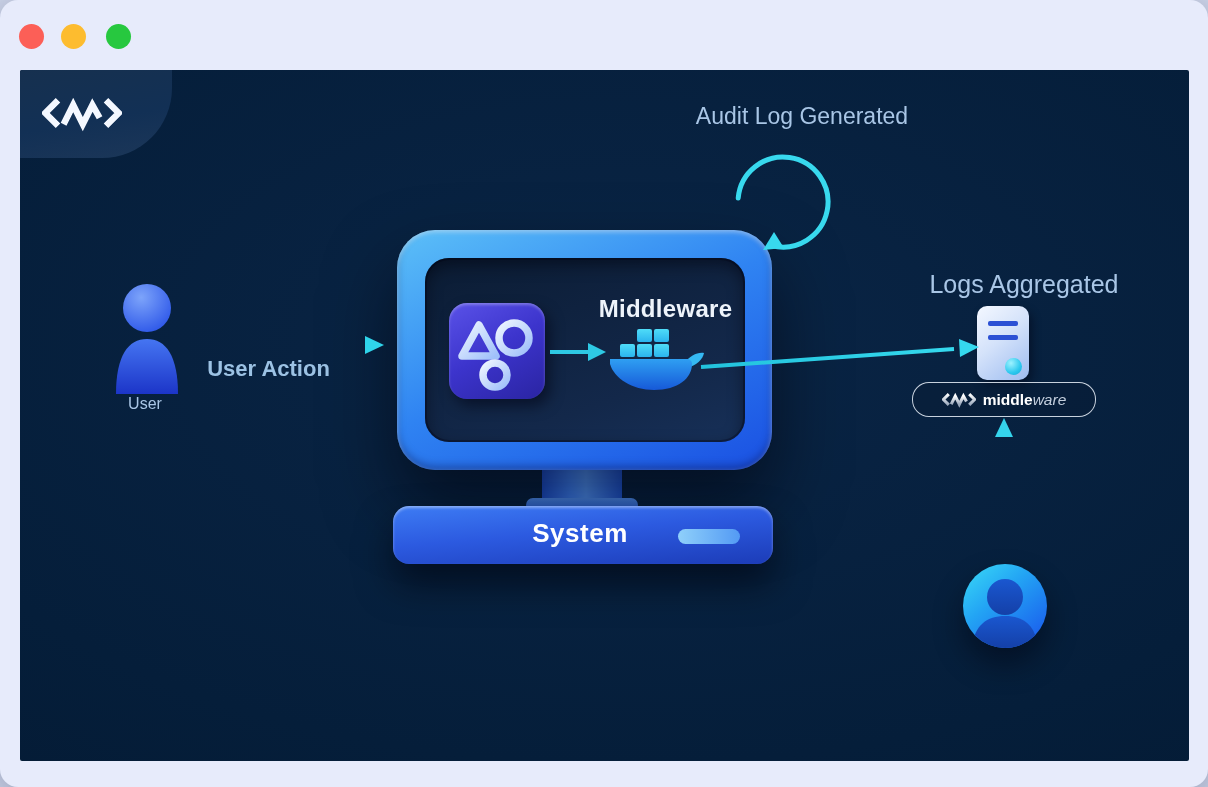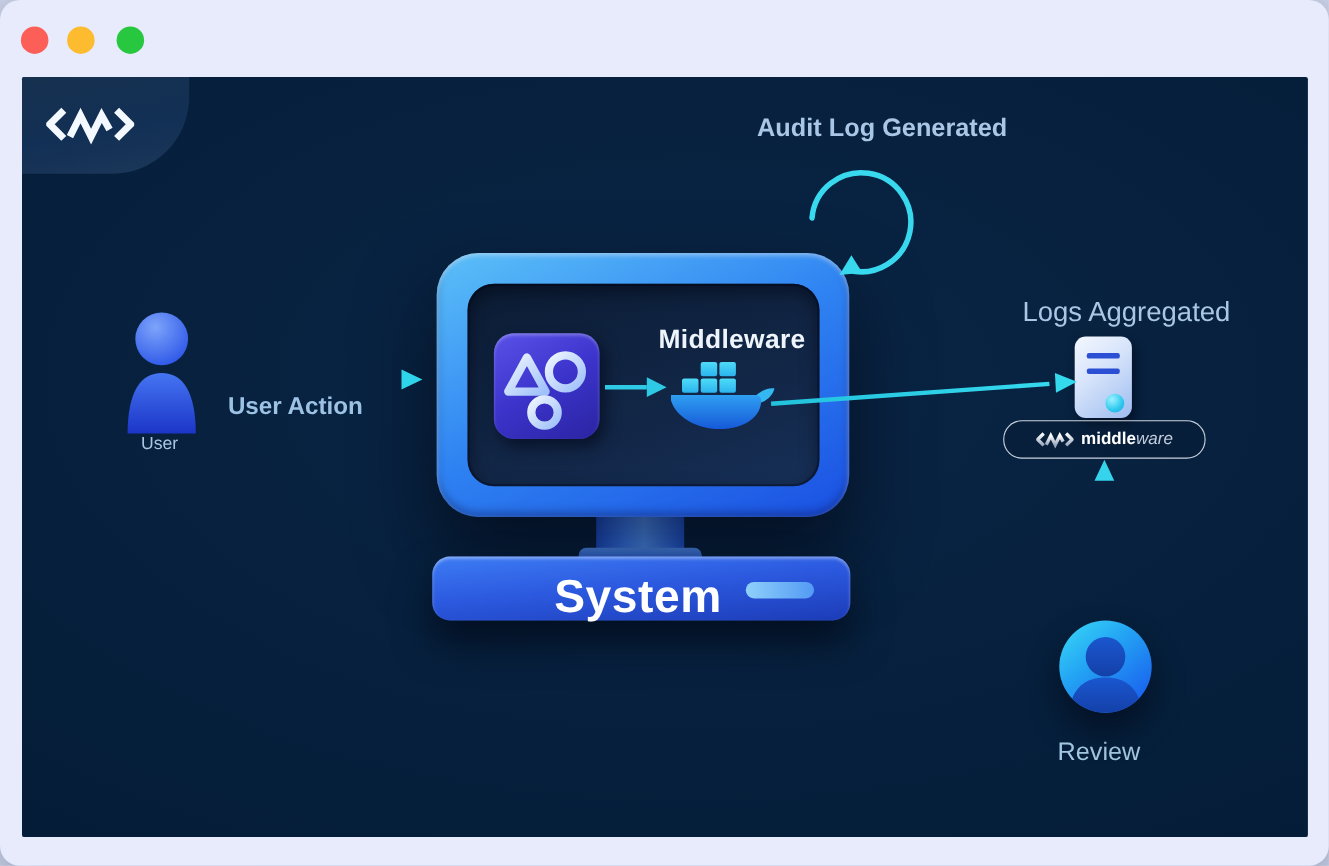--- a/index.html
+++ b/index.html
@@ -30,21 +30,21 @@
 
   
   .brand-plaque {
     left:0; top:0; width:152px; height:88px;
     background:linear-gradient(170deg,#16304f 0%, #123055 55%, rgba(40,70,110,.55) 85%, rgba(90,125,170,.25) 100%);
     border-radius:0 0 70px 0;
   }
   .brand-mark { left:22px; top:24px; width:80px; height:38px; }
 
   .lbl { color:#a9c6e6; font-weight:500; text-align:center; }
-  .audit-label   { left:612px; top:33px;  width:340px; font-size:23px;font-weight:bold; }
+  .audit-label   { left:612px; top:33px;  width:340px; font-size:23px; }
   .user-label    { left:75px;  top:325px; width:100px; font-size:16px; }
   .useraction-label{ left:166px; top:286px; width:165px; font-size:22px; color:#9cc2e4;font-weight:bold; }
   .logs-title    { left:854px; top:200px; width:300px; font-size:25px; }
   .admin-label   { left:877px; top:598px; width:204px; font-size:23px; line-height:30px; color:#a5c9e2; }
   .app-label     { left:397px; top:340px; width:165px; font-size:22px; color:#8fb4e0; }
 
   
   .monitor-bezel {
     left:377px; top:160px; width:375px; height:240px; border-radius:38px;
     background:linear-gradient(155deg,#5cc0f8 0%, #2f83f2 48%, #1a50e2 100%);
@@ -79,21 +79,21 @@
     background:linear-gradient(180deg,#4f92f6,#2458d8); z-index:1;
   }
   .system-base {
     left:373px; top:436px; width:380px; height:58px; border-radius:16px;
     background:linear-gradient(175deg,#3d7cf4 0%, #2c5ae0 45%, #1c3cb8 100%);
     box-shadow:0 20px 36px rgba(0,0,10,.55), inset 0 2px 3px rgba(255,255,255,.4);
     z-index:2;
   }
   .system-label {
     left:430px; top:448px; width:260px; text-align:center;
-    font-size:42px; font-weight:bold; color:#ffffff; letter-spacing:.5px; z-index:3;
+    font-size:26px; font-weight:bold; color:#ffffff; letter-spacing:.5px; z-index:3;
   }
   .base-pill {
     left:658px; top:459px; width:62px; height:15px; border-radius:8px;
     background:linear-gradient(90deg,#8fd0fa,#539af4); z-index:3;
   }
 
   
   .server-icon {
     left:957px; top:236px; width:52px; height:74px; border-radius:10px;
     background:linear-gradient(140deg,#f4f8ff 0%,#d4e2fa 45%,#9dbcf0 100%);
@@ -289,17 +289,16 @@
             <linearGradient id="silG" x1="0" y1="0" x2="0" y2="1">
           <stop offset="0%" stop-color="#1a57d0"></stop>
               <stop offset="100%" stop-color="#1440a8"></stop>
         </linearGradient>
           </defs>
         <circle cx="42" cy="33" r="18" fill="url(#silG)"></circle>
         <path d="M9,84 C11,61 24,52 42,52 C60,52 73,61 75,84 Z" fill="url(#silG)"></path>
       </svg>
     </div>
     <div class="abs lbl admin-label">
-      <div>Review</div>
     </div>
 
   </div>
 </div>
 
 </body></html>

